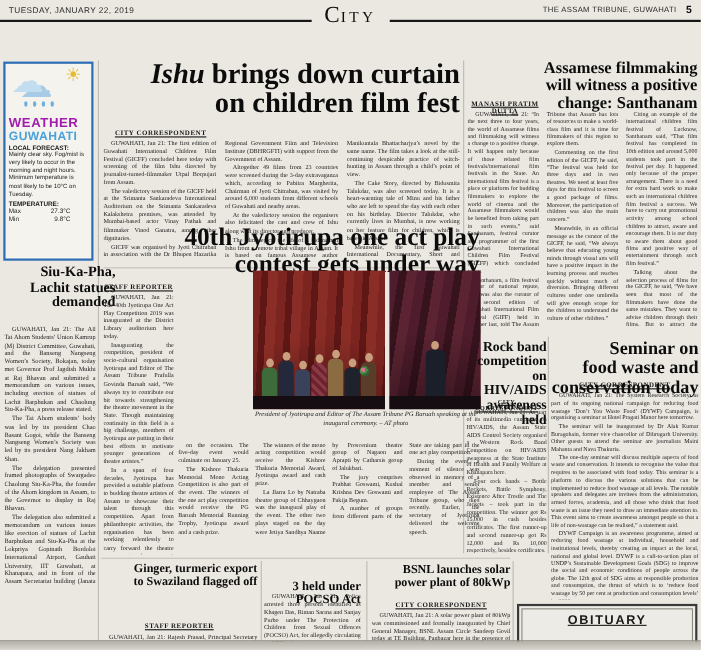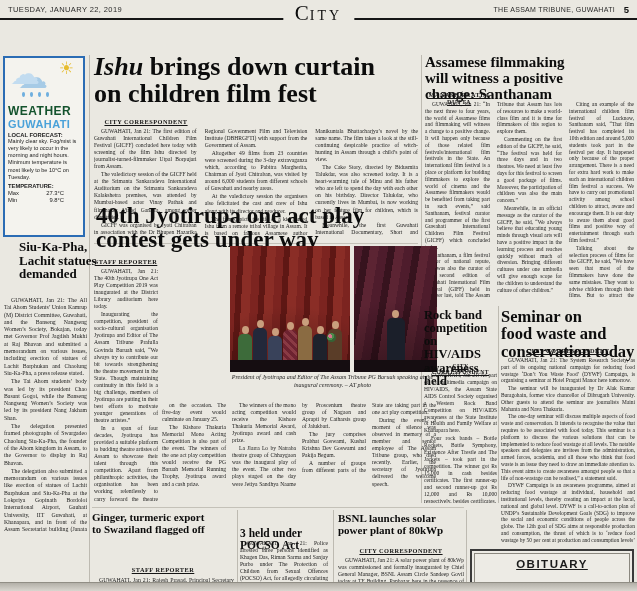--- a/index.html
+++ b/index.html
@@ -18,34 +18,34 @@
   .hdr-rule{position:absolute;left:0;right:0;top:18px;height:2px;background:#161616;}
   .hdr-city{position:absolute;left:50%;top:1px;transform:translateX(-50%);background:#eae8e1;padding:0 12px;z-index:3;
     font-family:"Liberation Serif",serif;font-size:14px;letter-spacing:3px;color:#0d0d0d;}
   .hdr-city .bigC{font-size:21px;letter-spacing:1px;}
 
   
   .byline{font-size:6.3px;font-weight:bold;letter-spacing:.5px;text-align:center;text-decoration:underline;color:#151515;margin:0 0 3px 0;}
   .bodytext{font-size:5.6px;line-height:1.26;text-align:justify;overflow:hidden;}
   .bodytext p{margin:0 0 1px 0;text-indent:7px;}
   .bodytext p:first-child{text-indent:7px;}
-  .headline{font-weight:bold;color:#0c0c0c;text-align:left;line-height:1.05;text-wrap:balance;}
+  .headline{font-weight:bold;color:#0c0c0c;text-align:right;line-height:1.05;text-wrap:balance;}
 
   
   .vrule{position:absolute;width:1px;background:#bdbab1;}
   .hrule{position:absolute;height:1px;background:#c4c1b8;}
 
   
   .weather{position:absolute;left:3px;top:56px;width:82px;height:181px;border:2px solid #2b6cb4;background:#f4f3ee;box-sizing:border-box;padding:2px 3px;font-family:"Liberation Sans",sans-serif;}
   .wicon{position:relative;height:42px;}
   .wicon .sun{position:absolute;right:6px;top:-2px;font-size:17px;color:#e6bc2e;}
   .wicon .cloud{position:absolute;left:2px;top:-4px;font-size:30px;color:#c2dcf0;text-shadow:8px 4px 0 #a7cbe6;}
   .wicon .drops{position:absolute;left:14px;top:32px;display:flex;gap:5px;}
   .wicon .drops i{width:3px;height:5px;background:#6fafdf;border-radius:50% 50% 50% 50%/40% 40% 60% 60%;}
-  .w-title{font-size:12px;font-weight:bold;color:#14532d;letter-spacing:.5px;margin-top:2px;}
+  .w-title{font-size:12px;font-weight:bold;color:#a21caf;letter-spacing:.5px;margin-top:2px;}
   .w-city{font-size:11px;font-weight:bold;color:#4aa2d9;letter-spacing:.4px;margin-bottom:2px;}
   .w-label{font-size:5.8px;font-weight:bold;color:#222;margin-top:2px;}
   .w-text{font-size:5.5px;line-height:1.3;color:#222;text-align:left;}
   .w-temp-row{display:flex;justify-content:space-between;width:56px;font-size:5.8px;color:#222;margin-top:1px;}
 
   
   .siu-head{position:absolute;left:2px;top:240px;width:86px;font-size:13px;margin-left:17px;}
   .siu-body{position:absolute;left:4px;top:297px;width:83px;height:235px;font-size:5.8px;}
 
   

